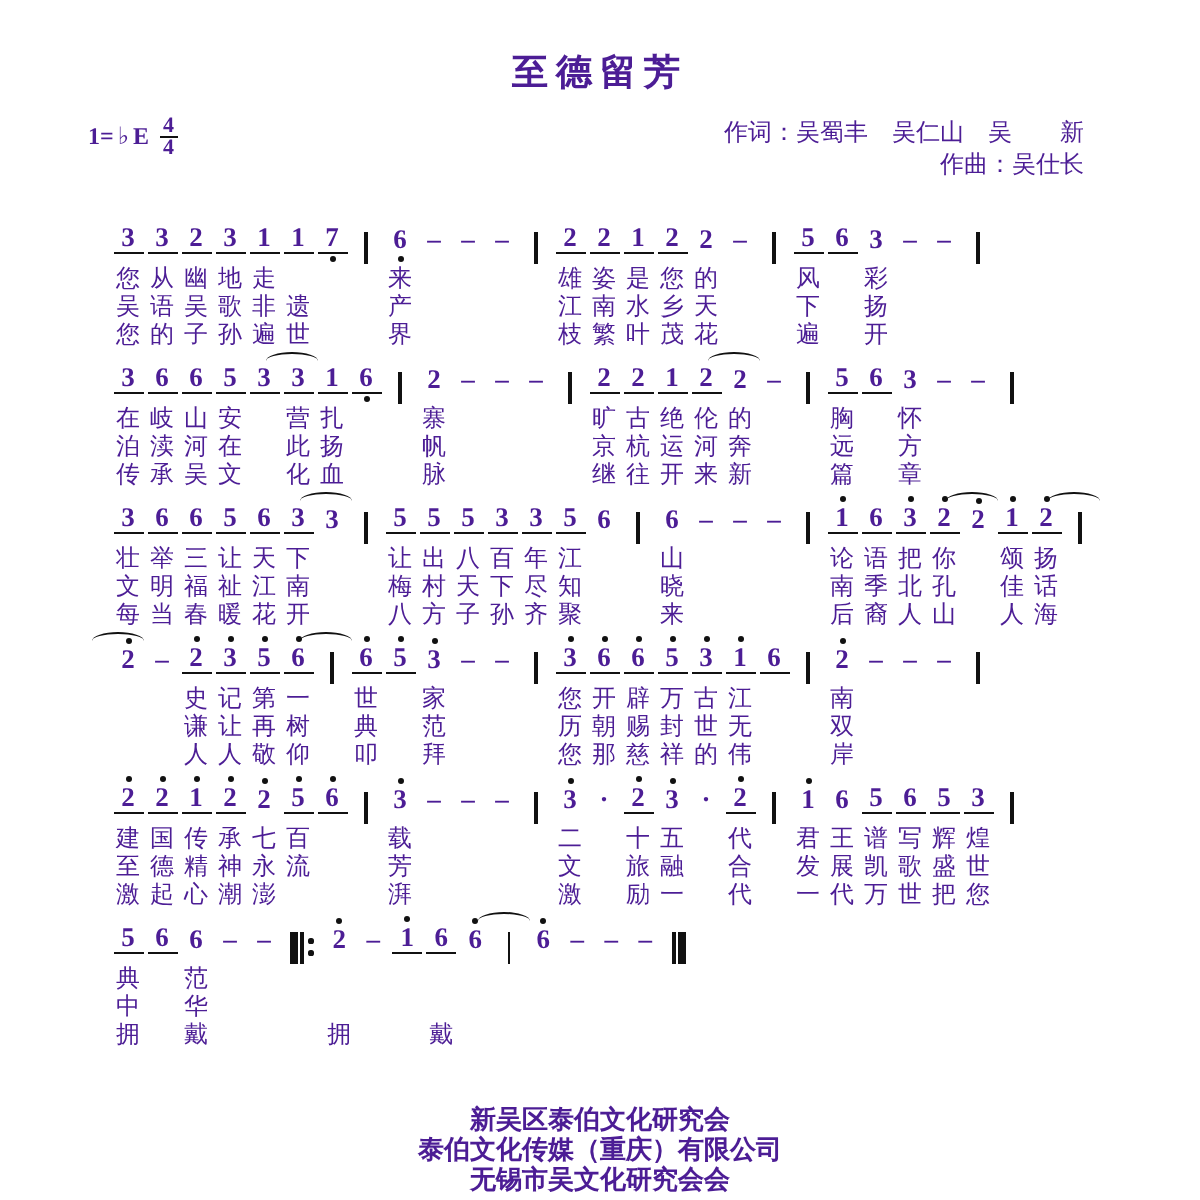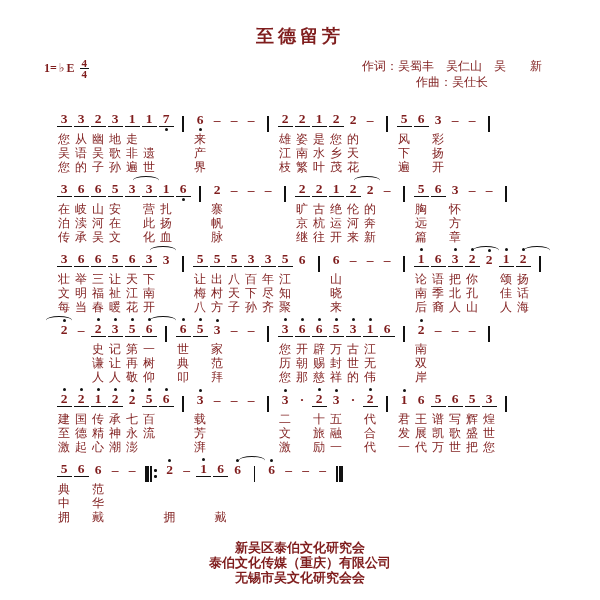--- a/index.html
+++ b/index.html
@@ -1,34 +1,34 @@
 <!DOCTYPE html>
 <html><head>
 <meta charset="utf-8">
 <style>
   html,body{margin:0;padding:0;background:#e8e8e8;}
   .page{
     width:600px;height:600px;background:#fff;margin:0 auto;
-    font-family:"Liberation Serif","DejaVu Serif",serif;color:#7f1d1d;
+    font-family:"Liberation Serif","DejaVu Serif",serif;color:#4c1d95;
     overflow:hidden;position:relative;
   }
   
   .title{
     text-align:center;padding-top:24px;font-size:18px;font-weight:600;
     letter-spacing:4px;
   }
   .meta-row{
     display:flex;justify-content:space-between;align-items:flex-start;
     padding:10px 58px 0 44px;height:36px;
   }
   .keysig{display:flex;align-items:center;font-size:12px;font-weight:bold;gap:2px;}
   .meter{display:inline-flex;flex-direction:column;align-items:center;
     font-size:11px;line-height:10px;font-weight:bold;margin-left:3px;}
   .meter .mt{border-bottom:1px solid #111;padding:0 2px;}
-  .credits{font-size:12px;line-height:16px;text-align:center;}
+  .credits{font-size:12px;line-height:16px;text-align:right;}
   
   .systems{padding:12px 0 0 56px;}
   .system{margin-bottom:2px;white-space:nowrap;}
   .col{display:inline-flex;flex-direction:column;align-items:center;vertical-align:top;margin-right:1px;}
   .note{height:26px;display:flex;flex-direction:column;align-items:center;justify-content:flex-end;position:relative;}
   .od{width:3px;height:3px;border-radius:50%;background:#111;margin:1px 0;visibility:hidden;}
   .od.on{visibility:visible;}
   .g{font-size:13.5px;font-weight:bold;line-height:14px;min-width:15px;text-align:center;
      font-family:"Liberation Serif","DejaVu Serif",serif;}
   .g.u{border-bottom:1.6px solid #111;padding-bottom:0px;}
@@ -36,21 +36,21 @@
   .arc{position:absolute;height:8px;width:26px;border-top:1.4px solid #111;border-radius:50%;top:0px;}
   .arc-r{left:58%;}
   .arc-l{left:-70%;}
   .bars{display:flex;align-items:center;height:17px;padding:0 4px;margin-bottom:0px;gap:1.5px;}
   .bthin{width:1.5px;height:16px;background:#111;}
   .bthick{width:3.5px;height:16px;background:#111;}
   .rdots{display:flex;flex-direction:column;gap:3.5px;margin-left:1px;}
   .rdots i{width:2.6px;height:2.6px;background:#111;border-radius:50%;display:block;}
   .lyr{height:14px;line-height:14px;font-size:12px;min-width:16px;text-align:center;}
   
-  .footer{margin-top:16px;text-align:center;font-weight:bold;font-size:13px;line-height:15px;}
+  .footer{margin-top:28px;text-align:center;font-weight:bold;font-size:13px;line-height:15px;}
 </style>
 </head>
 <body>
 
 <div class="page">
 
   <div class="title">至德留芳</div>
 
   <div class="meta-row">
     <div class="keysig">

